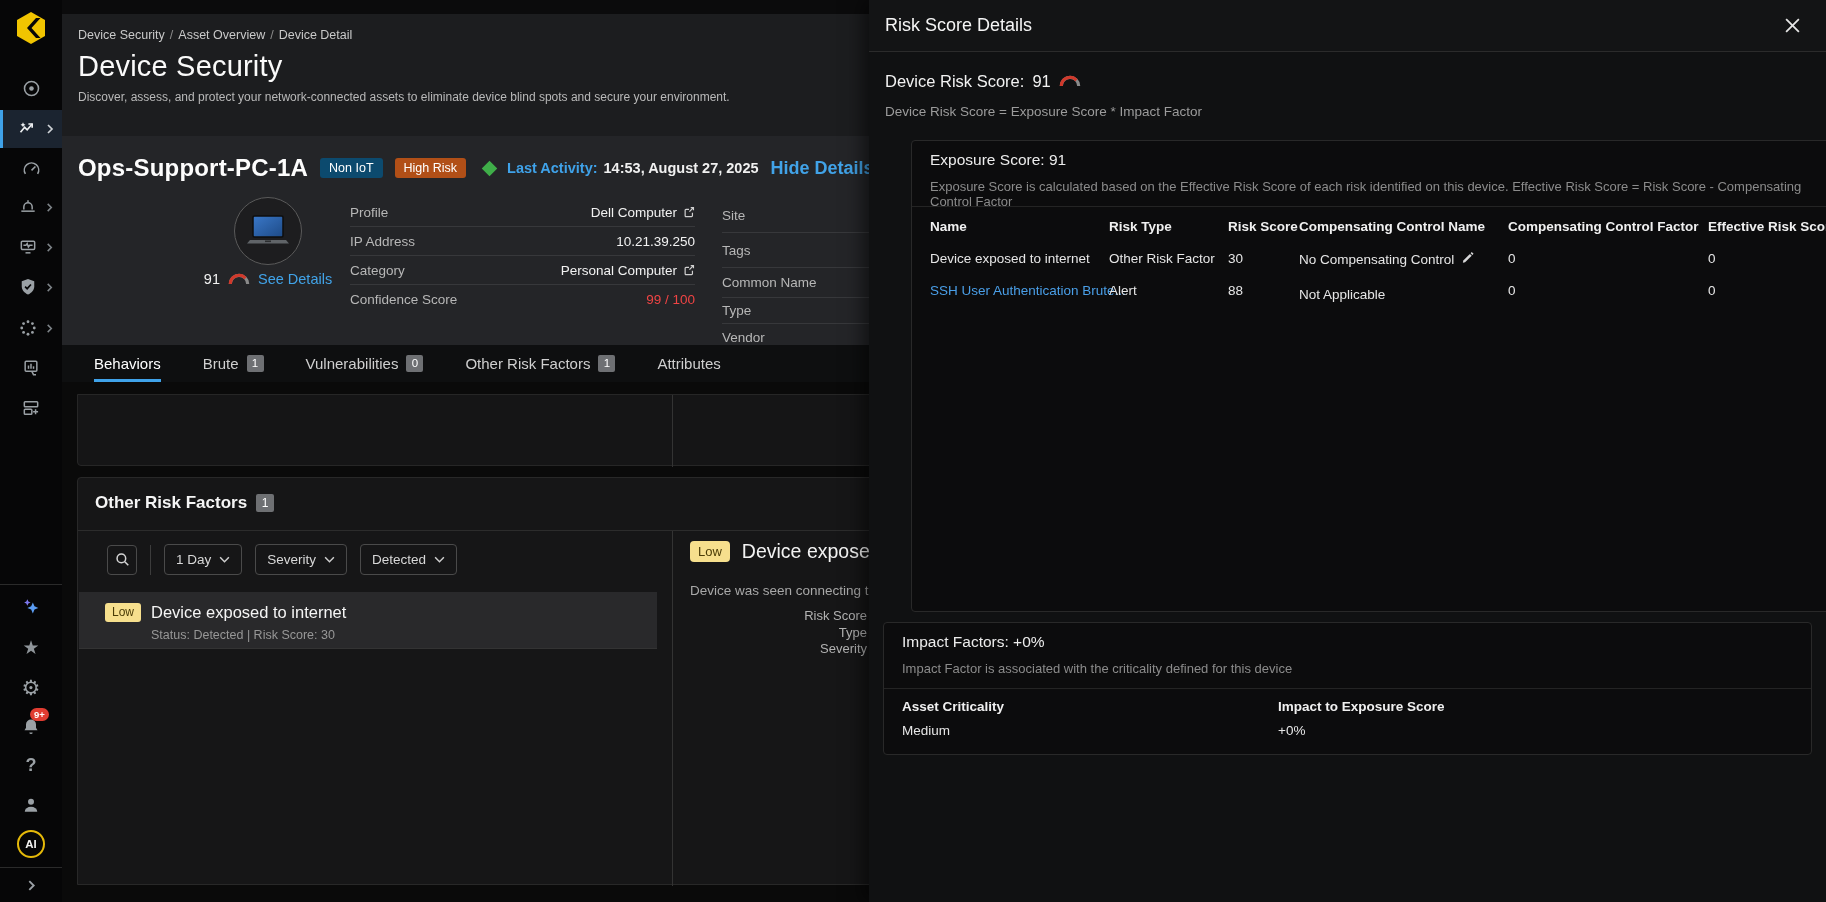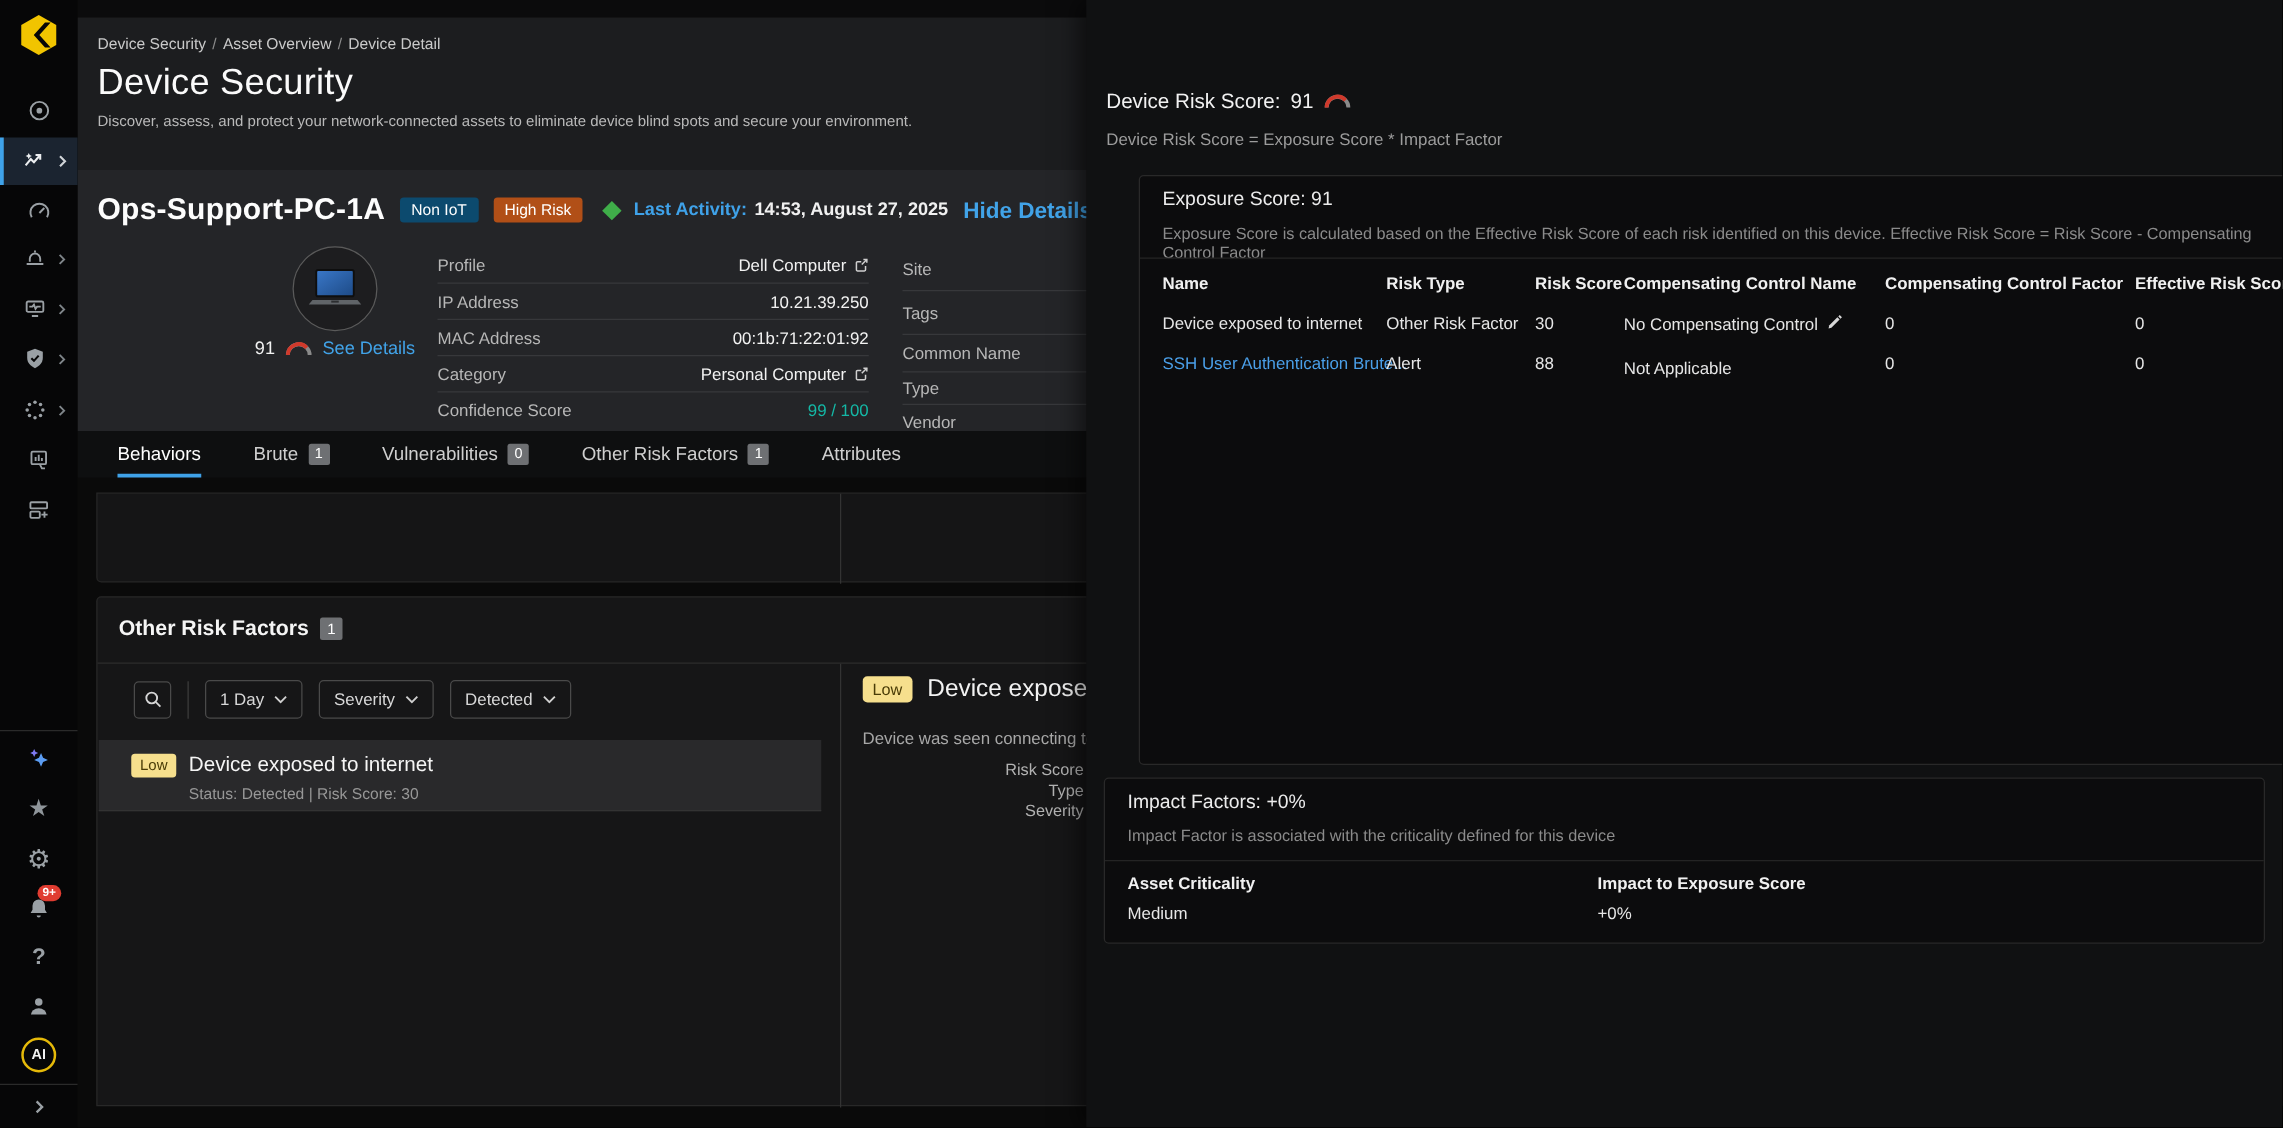--- a/index.html
+++ b/index.html
@@ -43,21 +43,21 @@
   .avatar-circle { position:absolute; left:172px; top:61px; width:68px; height:68px; border-radius:50%; background:#1d1d1f; border:1px solid #5a5a5a; display:flex; align-items:center; justify-content:center; }
   .score-row { position:absolute; left:84px; top:135px; width:244px; display:flex; align-items:center; justify-content:center; gap:8px; font-size:14.5px; }
   .score-num { color:#f2f2f2; }
   .see-details { font-size:14.5px; }
 
   .fields-col { position:absolute; left:288px; top:62px; width:345px; }
   .field-row { height:29px; display:flex; align-items:center; justify-content:space-between; border-bottom:1px solid #37383b; }
   .field-row:last-child { border-bottom:none; }
   .field-label { font-size:13.5px; color:#b7b7b7; }
   .field-value { font-size:13.5px; color:#f2f2f2; display:flex; align-items:center; gap:6px; }
-  .field-value.accent { color:#14b8a6; }
+  .field-value.accent { color:#ef4444; }
 
   .side-fields { position:absolute; left:660px; top:62px; width:420px; }
   .side-field-row { height:35px; display:flex; align-items:center; border-bottom:1px solid #37383b; font-size:13.5px; color:#b7b7b7; }
   .side-field-row:last-child { border-bottom:none; }
 
   #tabs-bar { position:absolute; left:0; top:345px; width:1764px; height:37px; background:#0e0f10; display:flex; align-items:stretch; padding-left:32px; gap:42px; }
   .tab { display:flex; align-items:center; gap:8px; font-size:15px; color:#cfcfcf; cursor:pointer; border-bottom:3px solid transparent; padding-top:2px; }
   .tab.active { color:#ffffff; border-bottom-color:#3fa2e9; }
   .tab-badge { background:#6e7073; color:#fff; font-size:11.5px; min-width:17px; height:17px; border-radius:2px; display:flex; align-items:center; justify-content:center; padding:0 3px; }
 
@@ -323,24 +323,20 @@
                 <polyline points="9,1.8 12.2,1.8 12.2,5"></polyline>
                 <line x1="12.2" y1="1.8" x2="7.5" y2="6.5"></line>
               </svg>
           </span>
         </div>
         <div class="field-row">
           <span class="field-label">IP Address</span>
           <span class="field-value">10.21.39.250</span>
         </div>
         <div class="field-row">
-          <span class="field-label">MAC Address</span>
-          <span class="field-value">00:1b:71:22:01:92</span>
-        </div>
-        <div class="field-row">
           <span class="field-label">Category</span>
           <span class="field-value">
               <span>Personal Computer</span>
             <svg width="12" height="12" viewBox="0 0 14 14" fill="none" stroke="#d0d0d0" stroke-width="1.4">
                 <path d="M11 8 v3.5 a1 1 0 0 1 -1 1 H3.5 a1 1 0 0 1 -1 -1 V5 a1 1 0 0 1 1 -1 H7"></path>
                 <polyline points="9,1.8 12.2,1.8 12.2,5"></polyline>
                 <line x1="12.2" y1="1.8" x2="7.5" y2="6.5"></line>
               </svg>
           </span>
         </div>
@@ -438,20 +434,29 @@
       </div>
       <div class="detail-labels">
         <div>Risk Score</div>
         <div>Type</div>
         <div>Severity</div>
       </div>
     </div>
   </div>
 
   <div id="panel">
+    <div class="panel-header">
+      <span class="panel-title">Risk Score Details</span>
+      <span class="close-btn">
+        <svg width="17" height="17" viewBox="0 0 16 16" stroke="#e6e6e6" stroke-width="1.6">
+          <line x1="2" y1="2" x2="14" y2="14"></line>
+            <line x1="14" y1="2" x2="2" y2="14"></line>
+        </svg>
+      </span>
+    </div>
 
     <div class="drs-row">
       <span>Device Risk Score:</span>
       <span>91</span>
       <svg width="22" height="13" viewBox="0 0 24 14" fill="none">
         <path d="M2.5 12 A9.5 9.5 0 0 1 21.5 12" stroke="#8a8a8a" stroke-width="3.4"></path>
         <path d="M2.5 12 A9.5 9.5 0 0 1 19 5.6" stroke="#d0392b" stroke-width="3.4"></path>
       </svg>
     </div>
     <div class="panel-formula">Device Risk Score = Exposure Score * Impact Factor</div>

